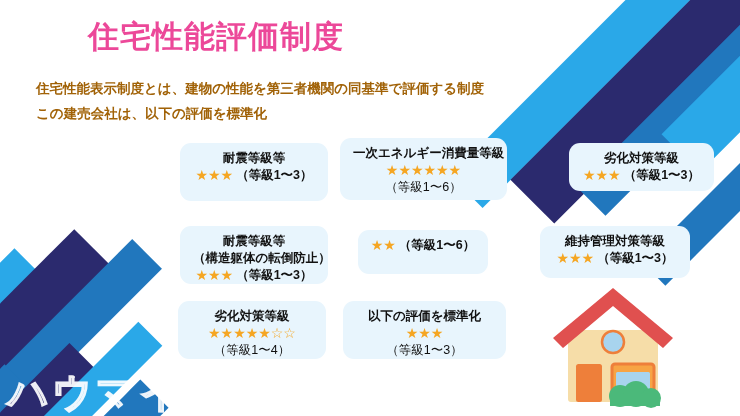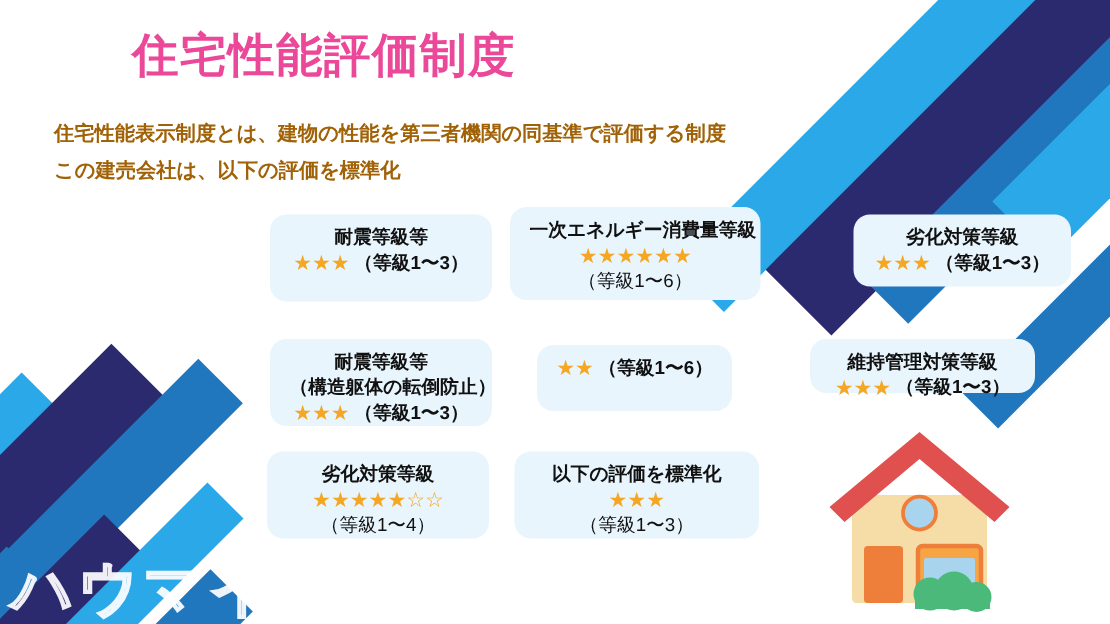--- a/index.html
+++ b/index.html
@@ -127,21 +127,21 @@
     font-weight: 400;
     line-height: 17px;
   }
 
   
   #card-0 { left: 160px; top: 143px; width: 148px; height: 58px; }
   #card-1 { left: 320px; top: 138px; width: 167px; height: 62px; }
   #card-2 { left: 549px; top: 143px; width: 145px; height: 48px; }
   #card-3 { left: 160px; top: 226px; width: 148px; height: 58px; }
   #card-4 { left: 338px; top: 230px; width: 130px; height: 44px; }
-  #card-5 { left: 520px; top: 226px; width: 150px; height: 36px; }
+  #card-5 { left: 520px; top: 226px; width: 150px; height: 52px; }
   #card-6 { left: 158px; top: 301px; width: 148px; height: 58px; }
   #card-7 { left: 323px; top: 301px; width: 163px; height: 58px; }
 
   
   .house {
     position: absolute;
     left: 548px;
     top: 282px;
     width: 130px;
     height: 128px;

